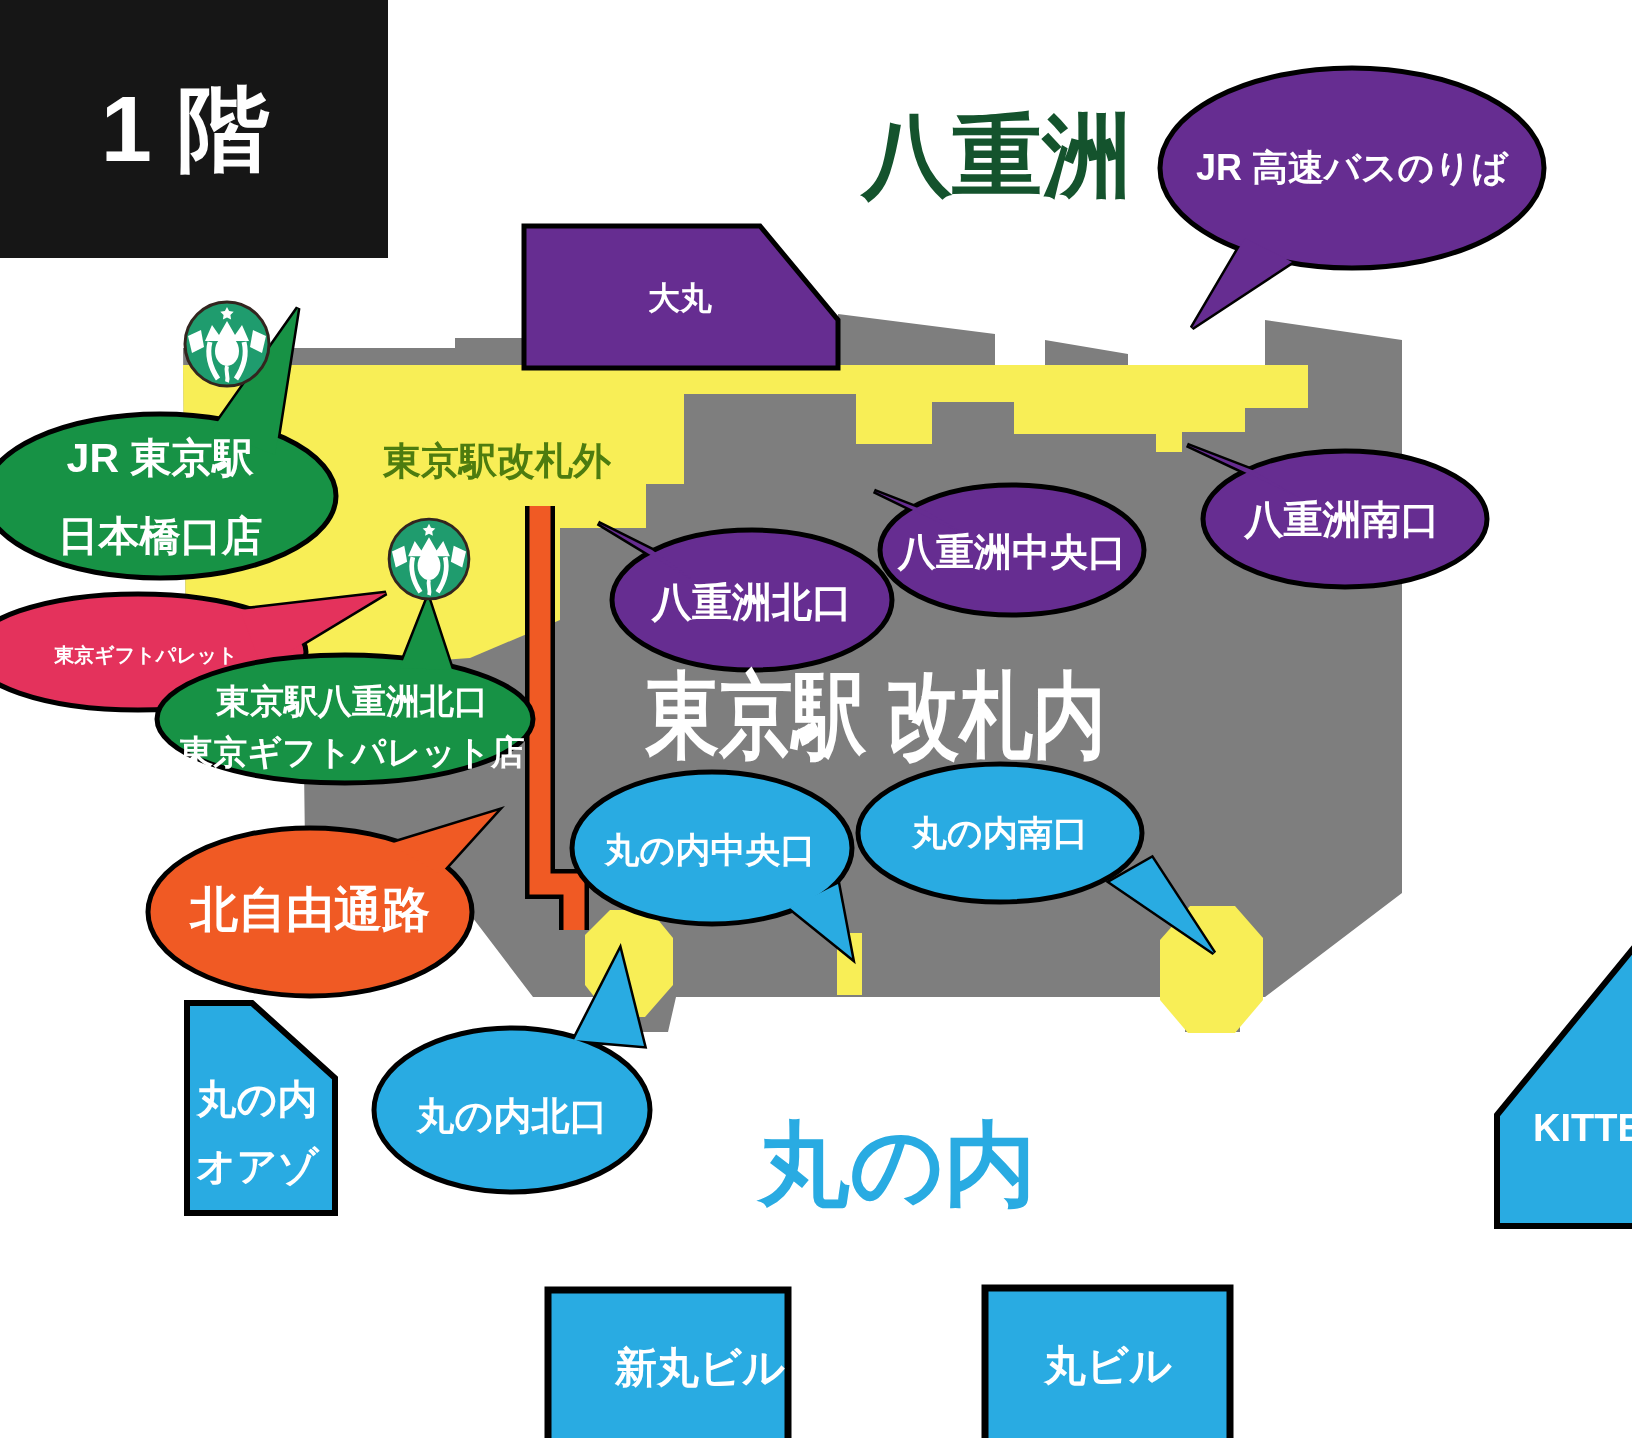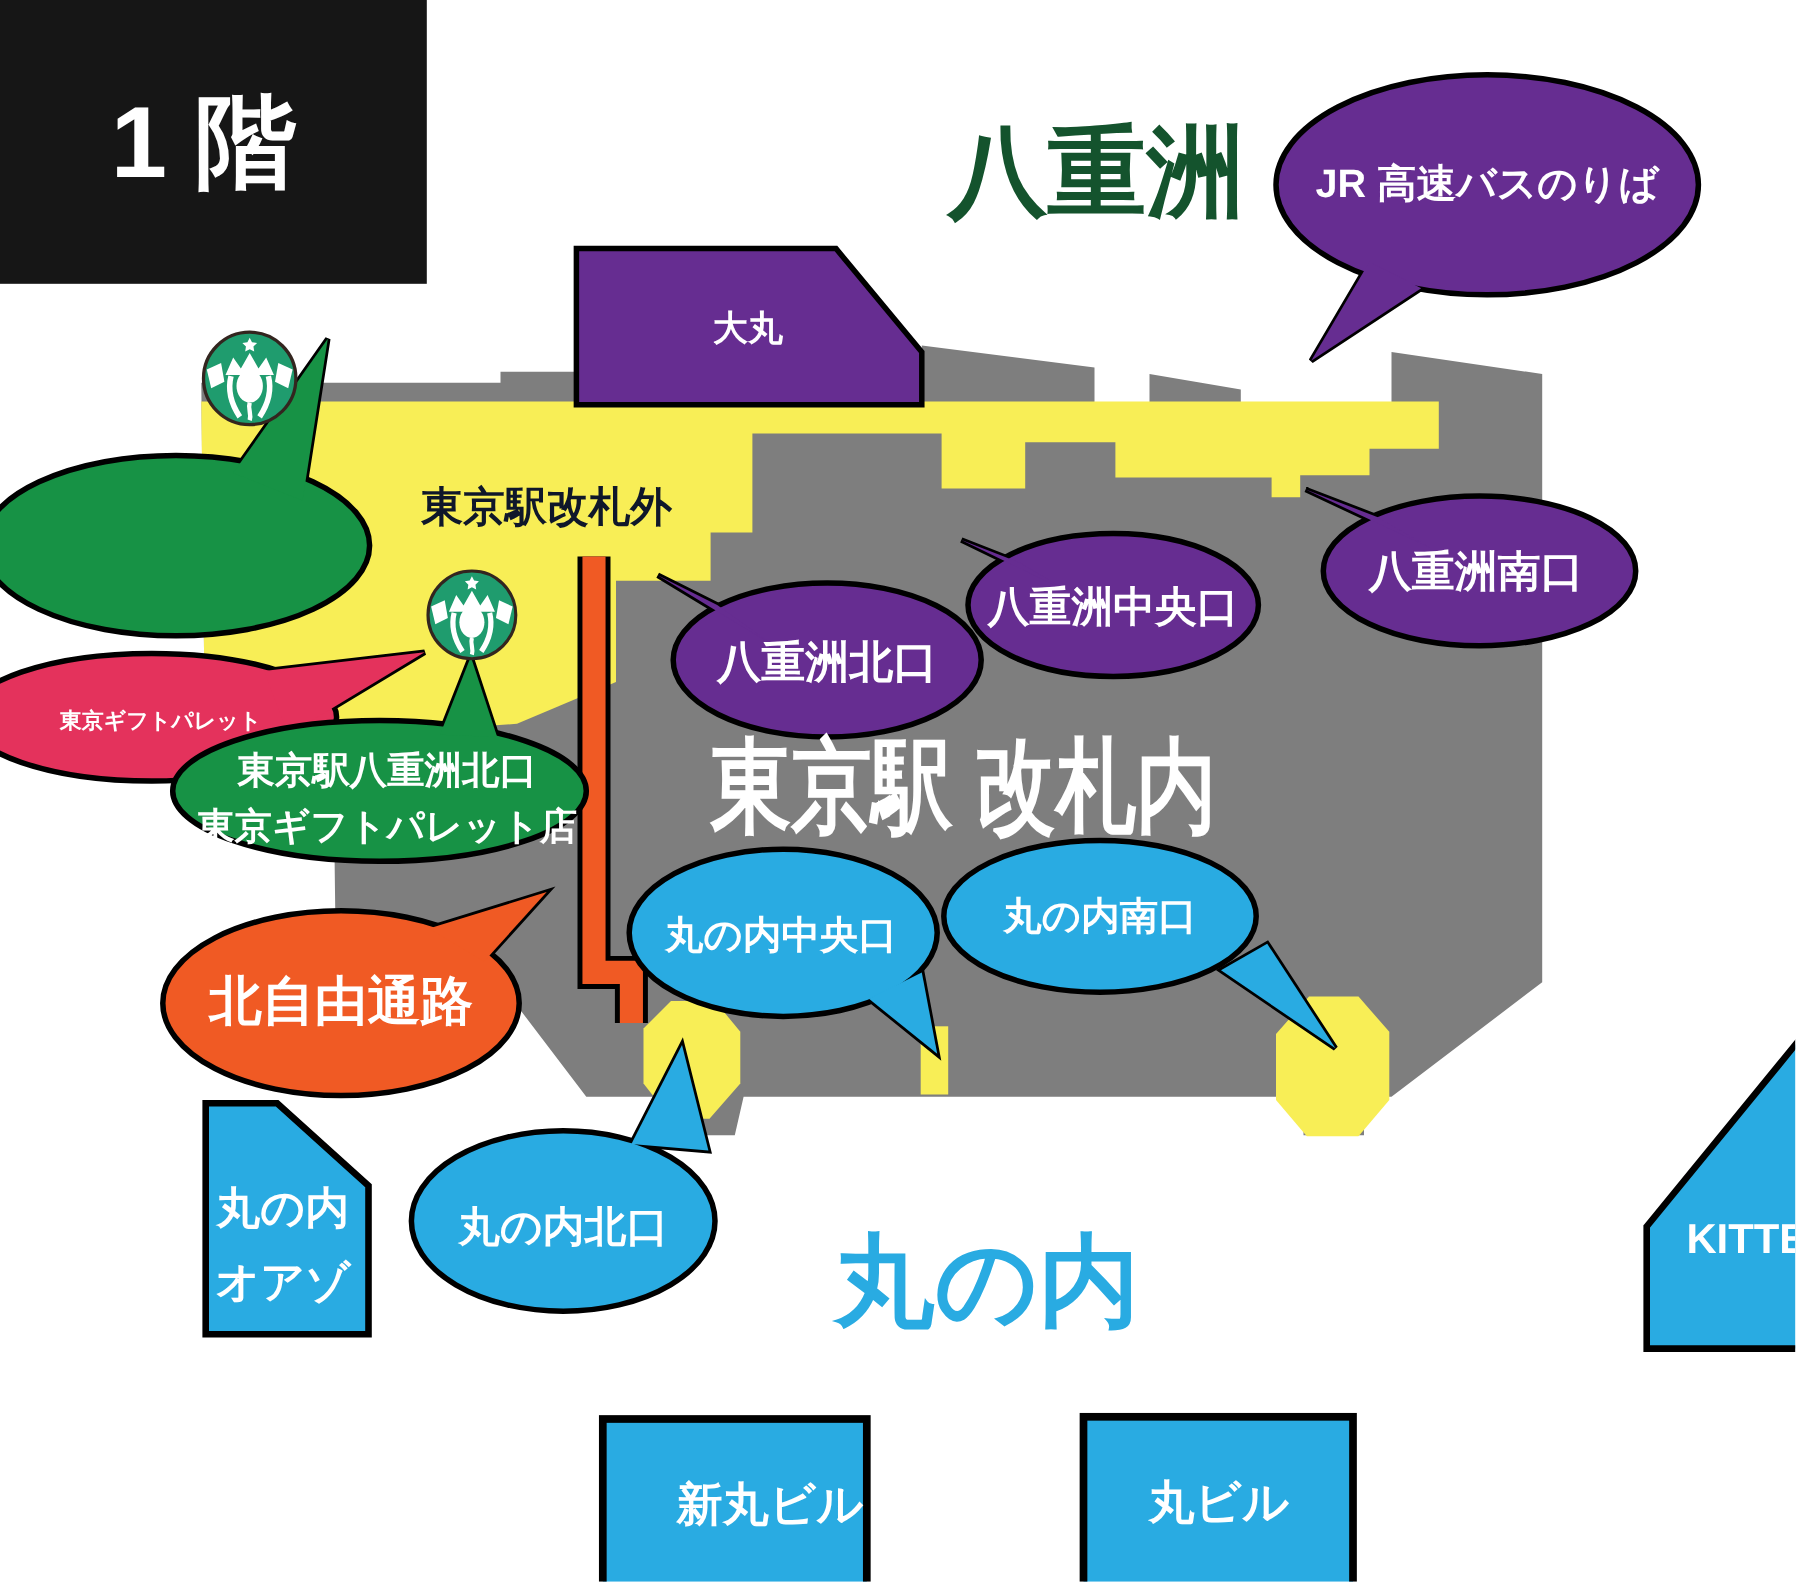--- a/index.html
+++ b/index.html
@@ -2,21 +2,21 @@
 <html><head>
 <meta charset="utf-8">
 <style>
   html,body{margin:0;padding:0;background:#ffffff;}
   #stage{position:relative;width:1632px;height:1438px;overflow:hidden;background:#fff;
          font-family:"Liberation Sans","DejaVu Sans",sans-serif;}
   #map-svg{position:absolute;left:0;top:0;}
   .lbl{position:absolute;font-weight:bold;white-space:nowrap;
        transform:translate(-50%,-50%);text-align:center;}
   .white{color:#ffffff;}
-  .black{color:#0f172a;}
+  .black{color:#4d7c0f;}
   .lines div{white-space:nowrap;}
 </style>
 </head>
 <body>
 
 <div id="stage">
 
   <svg id="map-svg" width="1645" height="1438" viewBox="0 0 1645 1438">
 
     <path d="M183,348 L455,348 L455,338 L838,338 L838,314 L995,334 L995,368 L1045,368 L1045,340 L1128,354
@@ -139,20 +139,24 @@
   <div class="lbl" style="left:997px;top:157px;font-size:90px;color:#14532d;">八重洲</div>
 
   <div class="lbl white" style="left:1352px;top:168px;font-size:36px;">JR 高速バスのりば</div>
 
   <div class="lbl white" style="left:680px;top:299px;font-size:32px;">大丸</div>
 
   <div class="lbl black" style="left:497px;top:461px;font-size:38px;">東京駅改札外</div>
 
   <div class="lbl white" style="left:876px;top:716px;font-size:94px;transform:translate(-50%,-50%) scaleX(0.78);">東京駅 改札内</div>
 
+  <div class="lbl white lines" style="left:160px;top:497px;font-size:41px;line-height:78px;">
+    <div>JR 東京駅</div>
+    <div>日本橋口店</div>
+  </div>
 
   <div class="lbl white" style="left:146px;top:655px;font-size:20px;">東京ギフトパレット</div>
 
   <div class="lbl white lines" style="left:352px;top:727px;font-size:34px;line-height:51px;">
     <div>東京駅八重洲北口</div>
     <div>東京ギフトパレット店</div>
   </div>
 
   <div class="lbl white" style="left:310px;top:910px;font-size:48px;">北自由通路</div>
 

